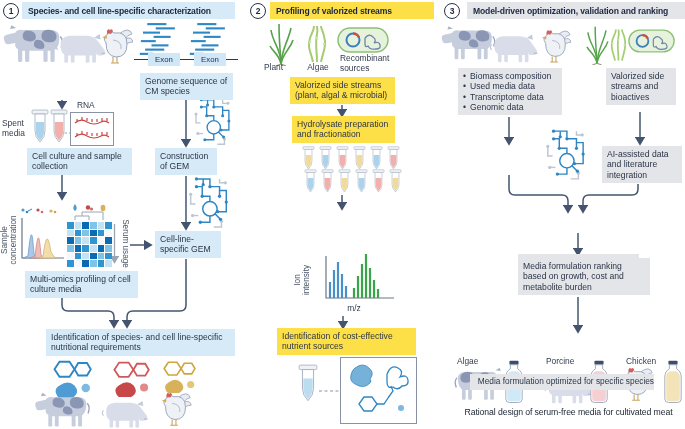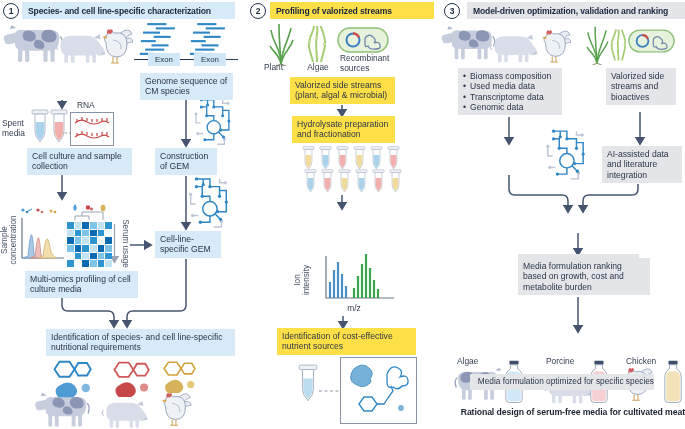--- a/index.html
+++ b/index.html
@@ -10,22 +10,22 @@
        background:#fff;font-size:8.5px;font-weight:bold;color:#1b2740;text-align:center;line-height:14px;z-index:4;}
   .hdr{position:absolute;height:17px;box-sizing:border-box;padding:3.5px 6px 0;font-size:8.6px;font-weight:bold;
        color:#1b2740;letter-spacing:-0.15px;white-space:nowrap;z-index:3;}
   .bx{position:absolute;font-size:8.6px;line-height:1.2;color:#2b3547;padding:3px 5px;box-sizing:border-box;z-index:3;}
   .blue{background:#d7eaf8;} .green{background:#fde047;} .gray{background:#e3e5e9;}
   .ctr{text-align:right;white-space:nowrap;padding:3px 0;margin-top:37px;}
   .cap{position:absolute;font-size:8.4px;line-height:1.15;color:#333c4e;z-index:3;}
   .rot{position:absolute;font-size:8.2px;line-height:1.15;color:#4a5568;text-align:center;z-index:3;}
   .exon{position:absolute;font-size:7.8px;text-align:center;padding:1.5px 0;box-sizing:border-box;
         background:#cfe7f7;color:#1d2b45;z-index:3;}
-  .footer{position:absolute;font-size:8.7px;font-weight:bold;letter-spacing:-0.1px;color:#1b2430;
-          text-align:right;white-space:nowrap;z-index:3;}
+  .footer{position:absolute;font-size:8.7px;font-weight:normal;letter-spacing:-0.1px;color:#1b2430;
+          text-align:center;white-space:nowrap;z-index:3;}
   .bul{display:flex;gap:4px;line-height:1.2;}
   .icon{position:absolute;z-index:2;}
   .flip{transform:scaleX(-1);}
   .heat{position:absolute;display:grid;grid-template-columns:repeat(6,1fr);grid-template-rows:repeat(6,1fr);
         gap:1px;background:#fff;z-index:2;}
   .heat div{width:100%;height:100%;}
   .molbox{position:absolute;background:#fff;border:1px solid #8a93a5;z-index:2;}
   .rnabox{position:absolute;background:#fff;border:1px solid #8a93a5;z-index:2;}
   .tuberow{position:absolute;display:flex;gap:4px;z-index:2;}
   svg{display:block;}

